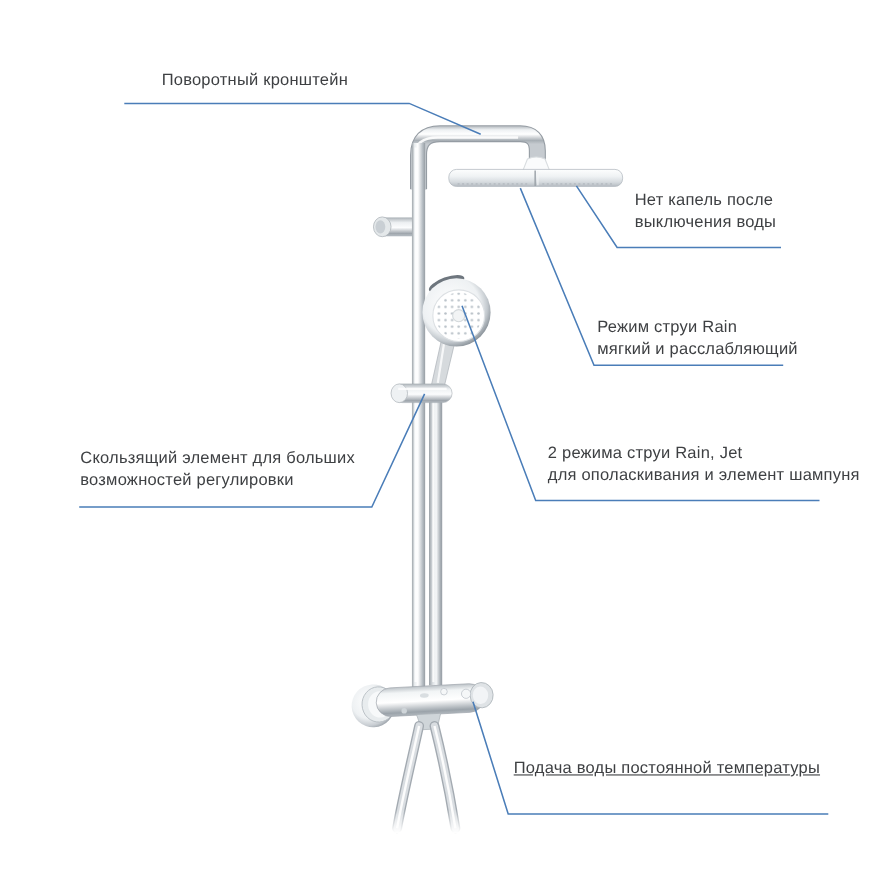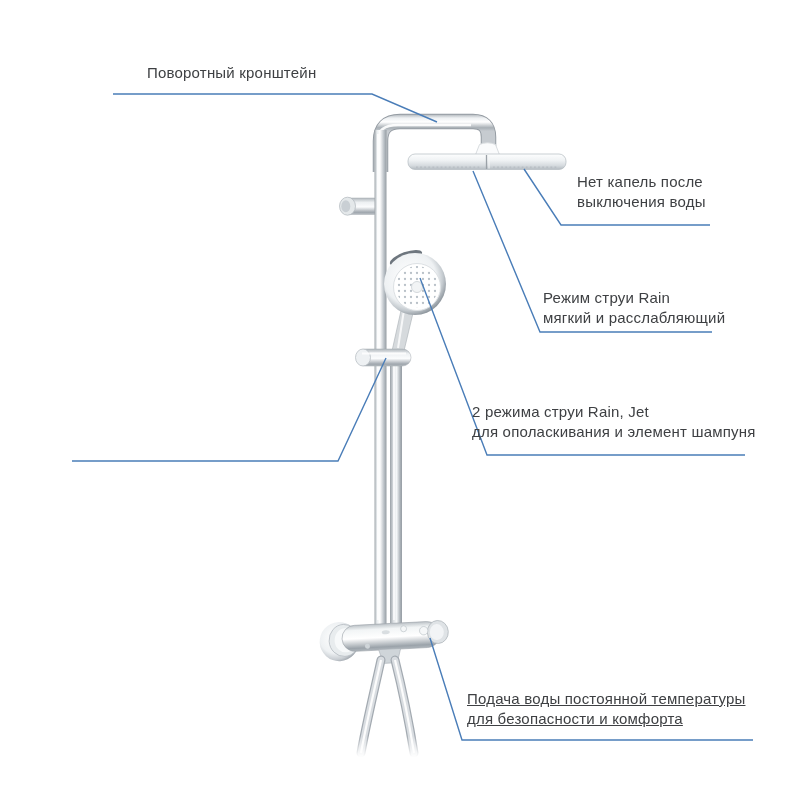--- a/index.html
+++ b/index.html
@@ -190,24 +190,27 @@
   <div class="label" style="left:577px; top:172px;">
     <div>Нет капель после</div>
     <div>выключения воды</div>
   </div>
 
   <div class="label" style="left:543px; top:288px;">
     <div>Режим струи Rain</div>
     <div>мягкий и расслабляющий</div>
   </div>
 
-
-  <div class="label" style="left:472px; top:402px;">
+  <div class="label" style="left:73px; top:407px;">
+    <div>Скользящий элемент для больших</div>
+    <div>возможностей регулировки</div>
+  </div>
+
+  <div class="label" style="left:498px; top:402px;">
     <div>2 режима струи Rain, Jet</div>
     <div>для ополаскивания и элемент шампуня</div>
   </div>
 
   <div class="label" style="left:467px; top:689px;text-decoration:underline;">
     <div>Подача воды постоянной температуры</div>
-    <div>для безопасности и комфорта</div>
   </div>
 
 </div>
 
 </body></html>

